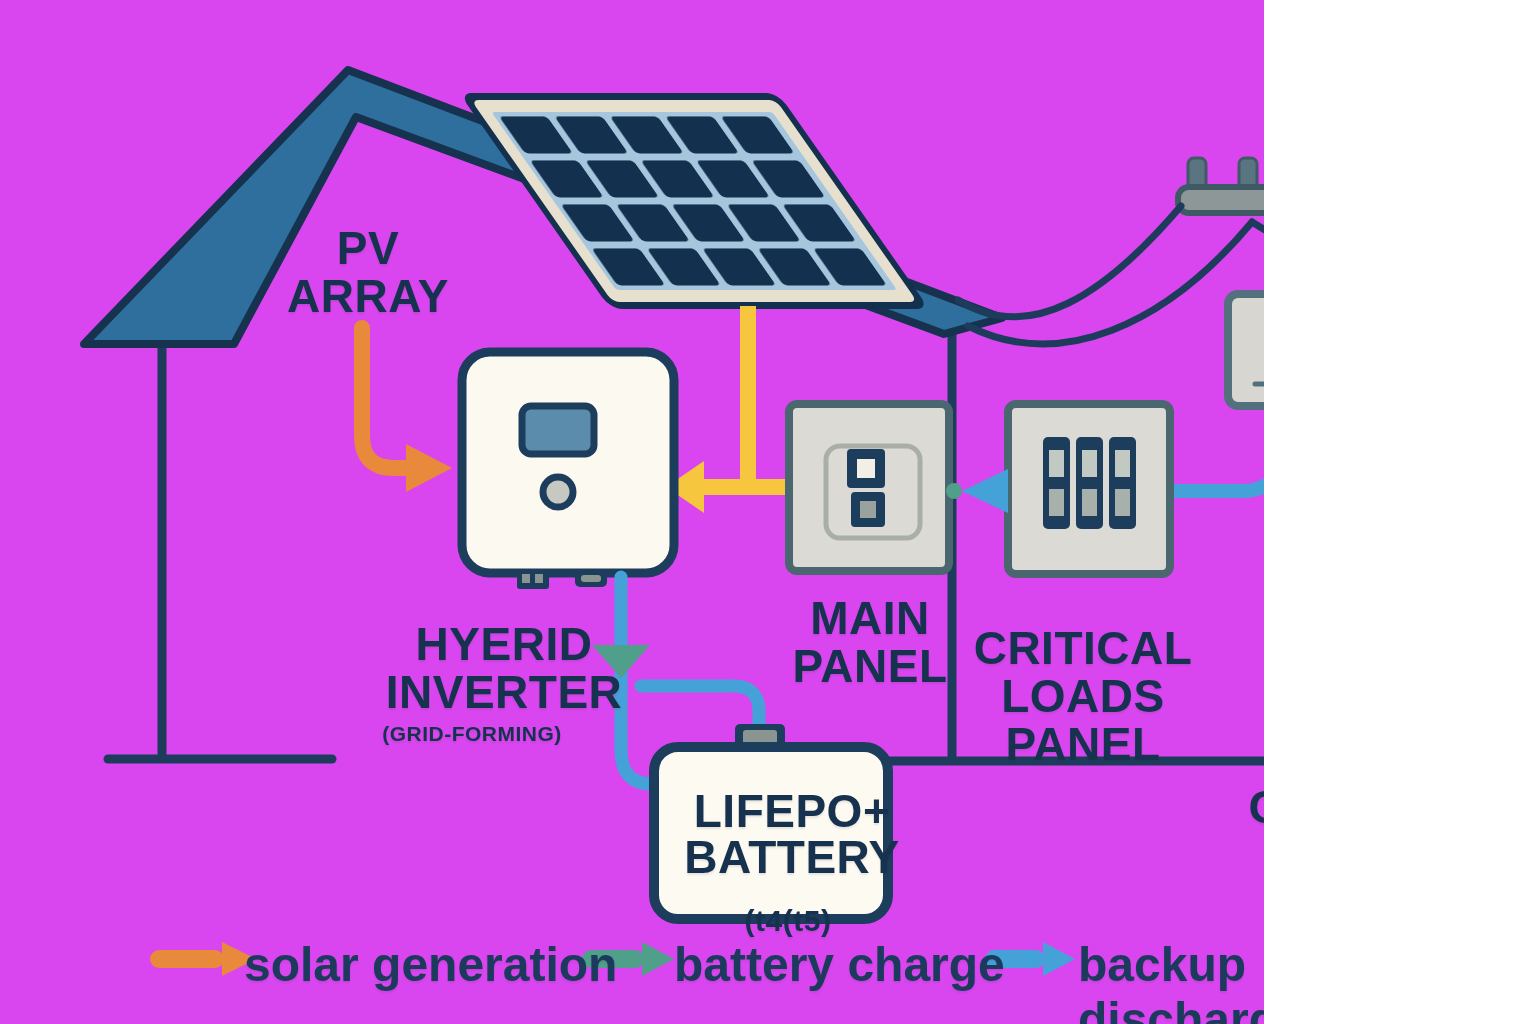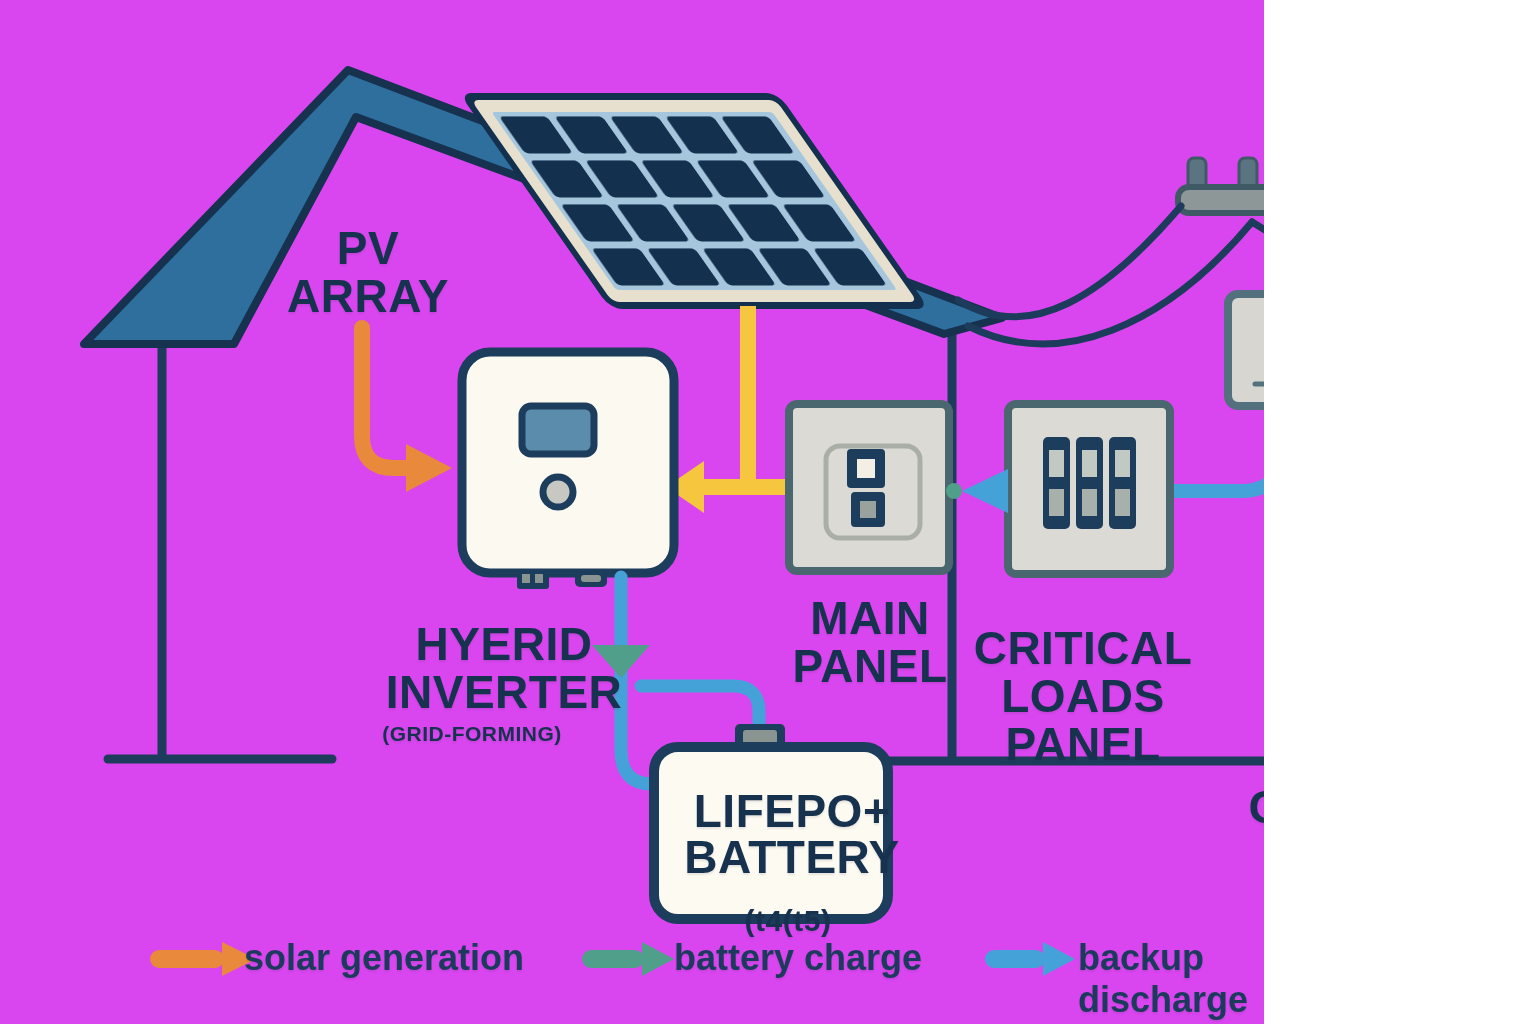--- a/index.html
+++ b/index.html
@@ -4,21 +4,21 @@
 <style>
   html,body{margin:0;padding:0;}
   body{font-family:"Liberation Sans","DejaVu Sans",sans-serif;}
   .stage{position:relative;width:1264px;height:1024px;background:#d946ef;overflow:hidden;}
   .stage svg{position:absolute;left:0;top:0;}
   .lbl{position:absolute;transform:translateX(-50%);text-align:center;
        color:#16324f;font-weight:bold;white-space:pre-line;
        text-shadow:0 2px 2px rgba(40,40,60,.10);letter-spacing:.5px;}
   .lbl-big{font-size:46px;line-height:48px;}
   .lbl-sub{font-size:21px;line-height:34px;}
-  .legend-text{position:absolute;color:#1b3a5c;font-weight:bold;font-size:36px;
+  .legend-text{position:absolute;color:#1b3a5c;font-weight:bold;font-size:48px;
        text-shadow:0 2px 2px rgba(40,40,60,.10);}
 </style>
 </head>
 <body>
 
 <div class="stage">
 
   <svg width="1536" height="1024" viewBox="0 0 1536 1024">
     <defs>
       <pattern id="cells" x="14" y="14" width="55.4" height="44" patternUnits="userSpaceOnUse">

